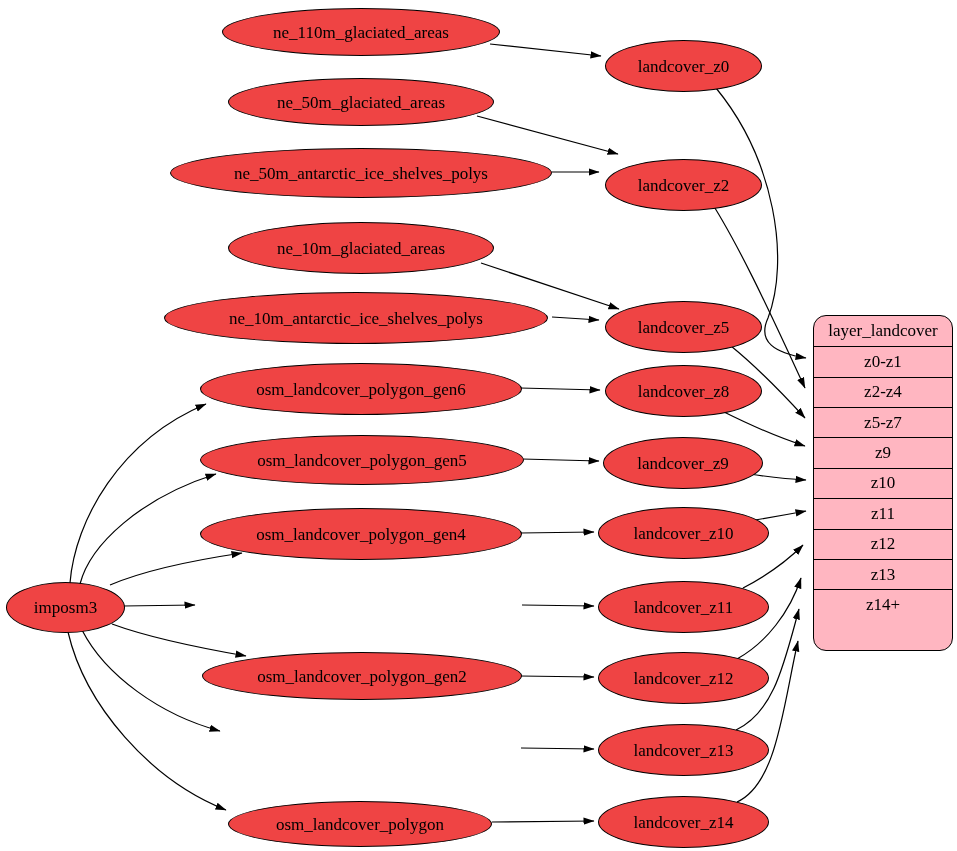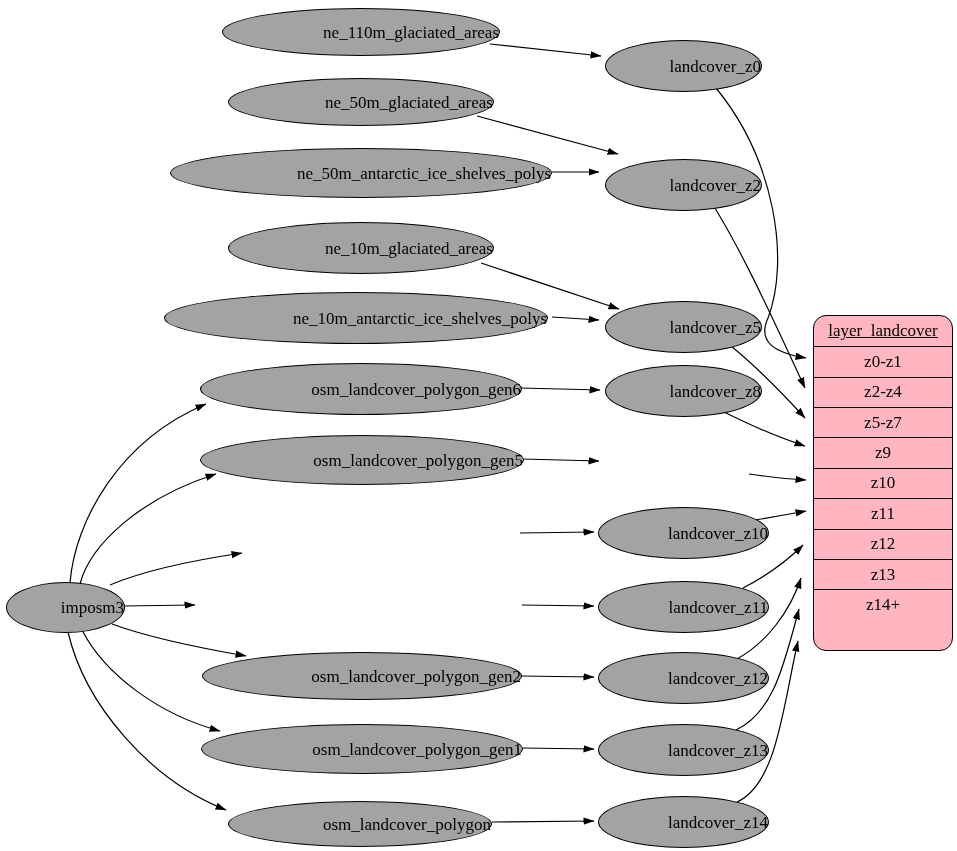--- a/index.html
+++ b/index.html
@@ -8,41 +8,41 @@
     width:957px;height:851px;
     background:#ffffff;
     font-family:"Liberation Serif","DejaVu Serif",serif;
     overflow:hidden;
   }
   #edge-layer{position:absolute;left:0;top:0;}
   .node{
     position:absolute;
     border:1px solid #000;
     border-radius:50%;
-    background:#a3a3a3;
-    display:flex;align-items:center;justify-content:flex-end;
+    background:#ef4444;
+    display:flex;align-items:center;justify-content:center;
     font-size:17px;color:#000;white-space:nowrap;
     line-height:1;
   }
   .record{
     position:absolute;
     left:813px;top:315px;width:140px;height:336px;
     background:#ffb6c1;
     border:1.5px solid #000;
     border-radius:13px;
     display:grid;grid-template-rows:repeat(11,1fr);
     font-size:17px;color:#000;
     box-sizing:border-box;
   }
   .rcell{
     display:flex;align-items:center;justify-content:center;
     border-top:1.2px solid #000;
     white-space:nowrap;
   }
-  .rcell:first-child{border-top:none;text-decoration:underline;}
+  .rcell:first-child{border-top:none;}
   path.edge{fill:none;stroke:#000;stroke-width:1.2px;}
 </style>
 </head>
 <body>
 
 <div id="canvas">
 
   <svg id="edge-layer" width="957" height="851" viewBox="0 0 957 851">
     <defs>
       <marker id="arrow" markerUnits="userSpaceOnUse" markerWidth="12" markerHeight="9" refX="10.5" refY="4.5" orient="auto">
@@ -101,41 +101,44 @@
   </div>
   <div class="node" style="left:164px;top:292px;width:382px;height:50px">
     <span>ne_10m_antarctic_ice_shelves_polys</span>
   </div>
   <div class="node" style="left:200px;top:363px;width:320px;height:50px">
     <span>osm_landcover_polygon_gen6</span>
   </div>
   <div class="node" style="left:200px;top:435px;width:322px;height:48px">
     <span>osm_landcover_polygon_gen5</span>
   </div>
+  <div class="node" style="left:200px;top:508px;width:320px;height:50px">
+    <span>osm_landcover_polygon_gen4</span>
+  </div>
   <div class="node" style="left:202px;top:652px;width:318px;height:46px">
     <span>osm_landcover_polygon_gen2</span>
-  </div>
-  <div class="node" style="left:201px;top:724px;width:320px;height:48px">
-    <span>osm_landcover_polygon_gen1</span>
   </div>
   <div class="node" style="left:228px;top:801px;width:262px;height:44px">
     <span>osm_landcover_polygon</span>
   </div>
 
   <div class="node" style="left:605px;top:40px;width:155px;height:50px">
     <span>landcover_z0</span>
   </div>
   <div class="node" style="left:605px;top:159px;width:155px;height:50px">
     <span>landcover_z2</span>
   </div>
   <div class="node" style="left:605px;top:301px;width:155px;height:50px">
     <span>landcover_z5</span>
   </div>
   <div class="node" style="left:605px;top:365px;width:155px;height:50px">
     <span>landcover_z8</span>
+  </div>
+  <div class="node" style="left:603px;top:437px;width:158px;height:50px">
+    <span>landcover_z9</span>
   </div>
   <div class="node" style="left:598px;top:507px;width:169px;height:50px">
     <span>landcover_z10</span>
   </div>
   <div class="node" style="left:598px;top:581px;width:169px;height:50px">
     <span>landcover_z11</span>
   </div>
   <div class="node" style="left:598px;top:652px;width:169px;height:50px">
     <span>landcover_z12</span>
   </div>

